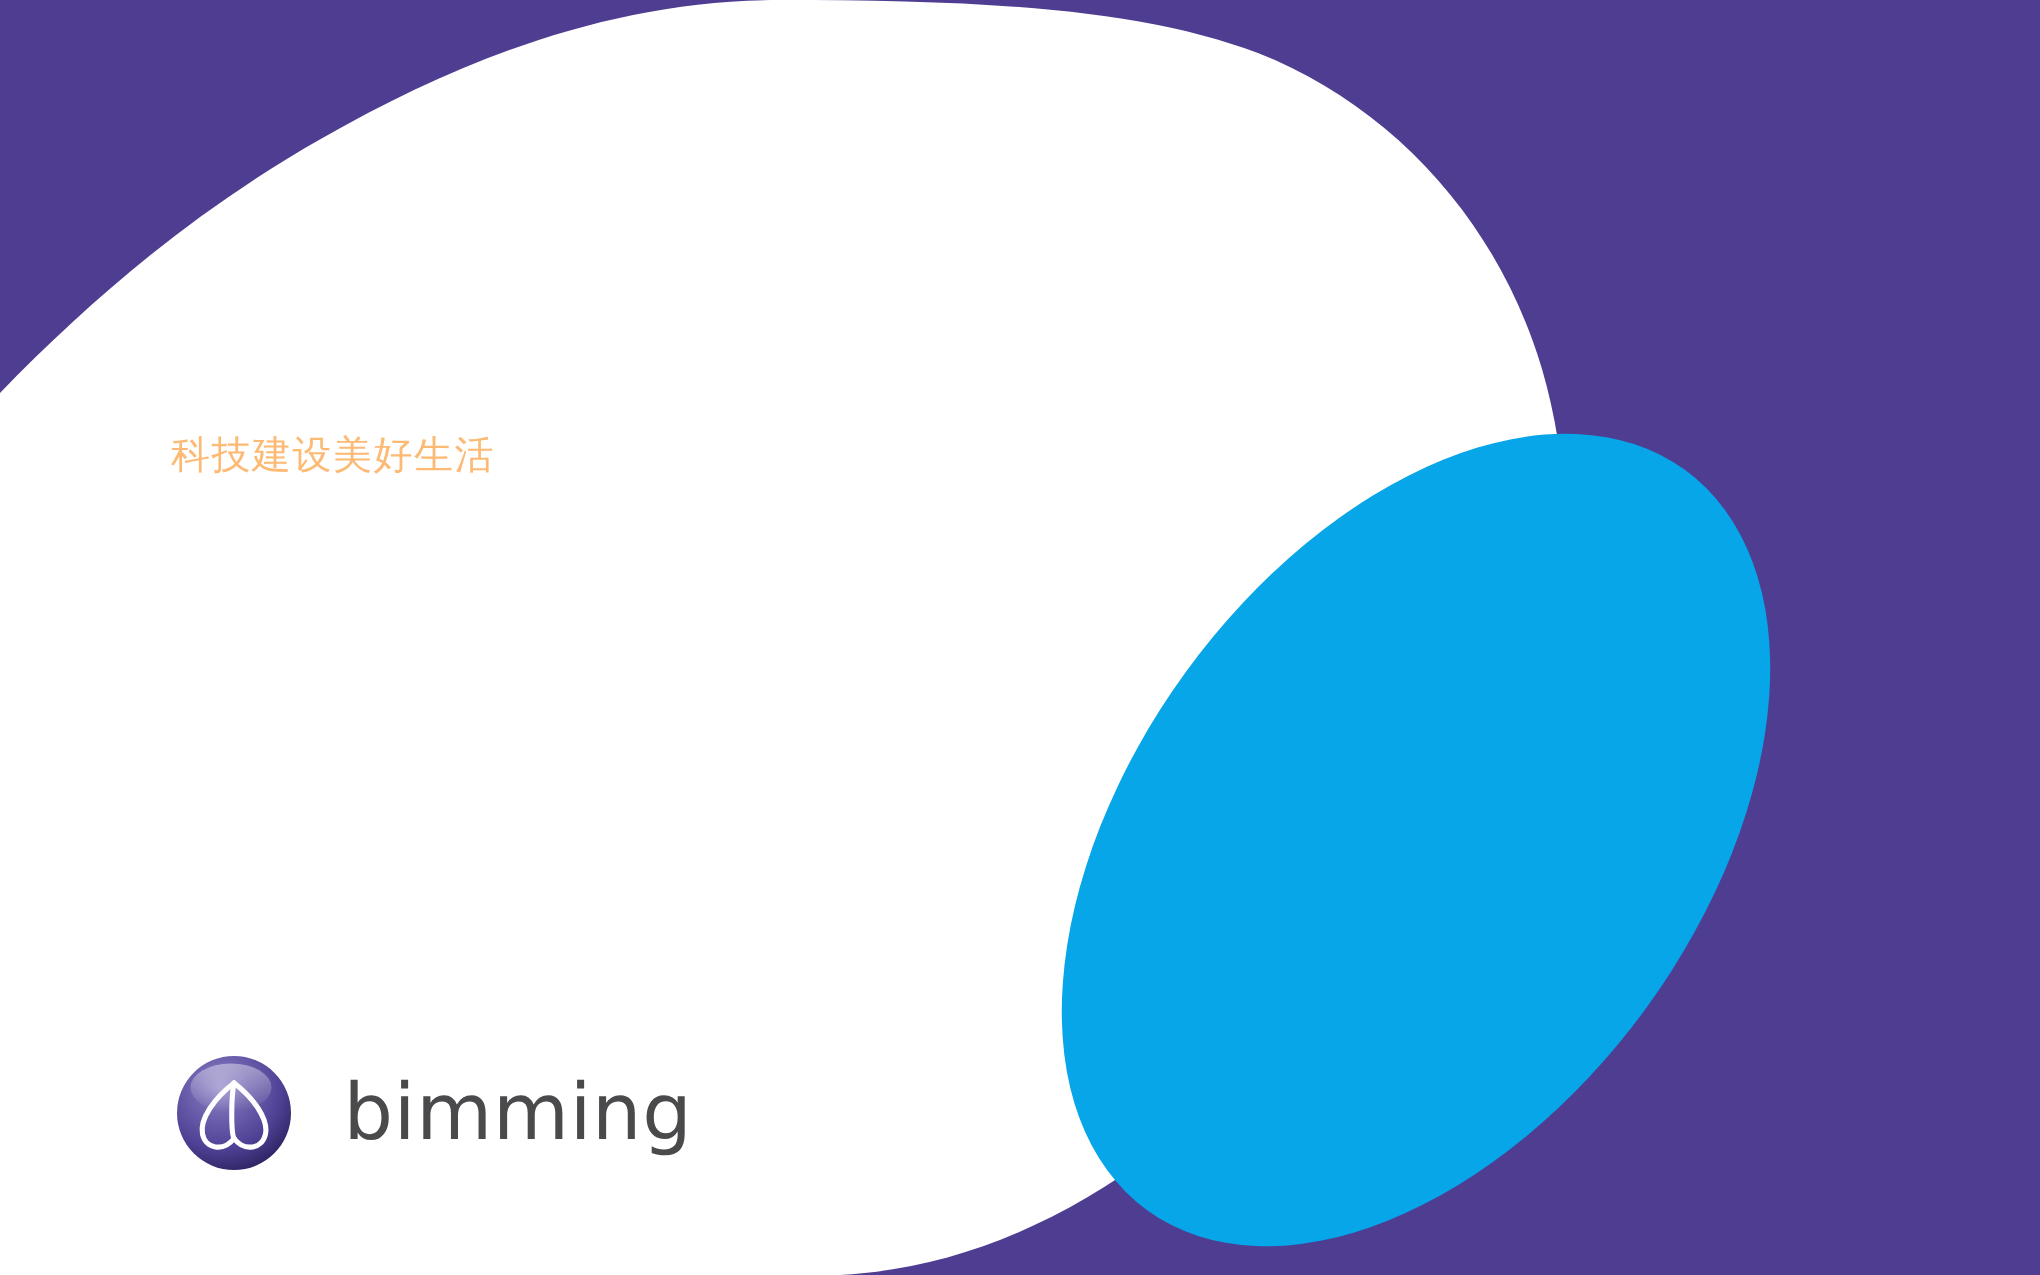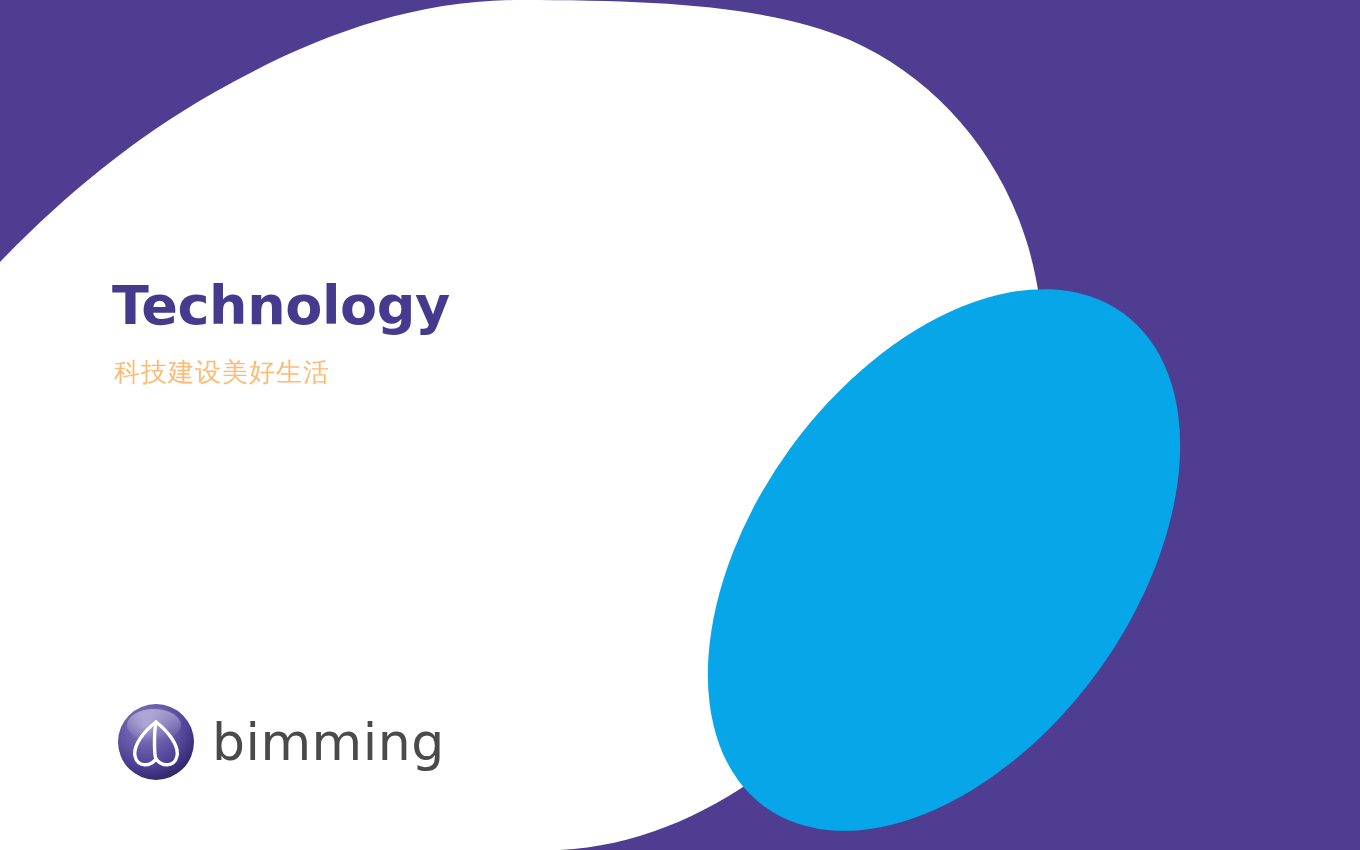--- a/index.html
+++ b/index.html
@@ -54,21 +54,21 @@
     font-family: "DejaVu Sans", "Liberation Sans", sans-serif;
   }
 
   
   .logo-lockup {
     position: absolute;
     left: 116px;
     top: 702px;
     display: flex;
     align-items: center;
-    gap: 16px;
+    gap: 33px;
     z-index: 5;
   }
   .logo-mark { width: 80px; height: 80px; display: block; flex: none; }
   .logo-wordmark {
     font-size: 52px;
     line-height: 52px;
     font-weight: 400;
     color: #4A4A4C;
     letter-spacing: 0.5px;
     font-family: "DejaVu Sans", "Liberation Sans", sans-serif;
@@ -93,21 +93,20 @@
              L 0,262
              C 60,200 130,140 215,92
              C 310,38 410,0 520,0 Z"></path>
 
     <g transform="rotate(36 944 560)">
       <ellipse cx="944" cy="560" rx="190" ry="305" fill="#06A6E8"></ellipse>
     </g>
   </svg>
 
   <div class="headline-block">
-    <div class="headline-line1">Technology</div>
     <div class="headline-cn">科技建设美好生活</div>
   </div>
 
   <div class="logo-lockup">
 
     <svg class="logo-mark" viewBox="0 0 80 80">
       <defs>
         <radialGradient id="sphereGrad" cx="38%" cy="28%" r="78%">
           <stop offset="0%" stop-color="#9B90CC"></stop>
           <stop offset="32%" stop-color="#6F62AE"></stop>

